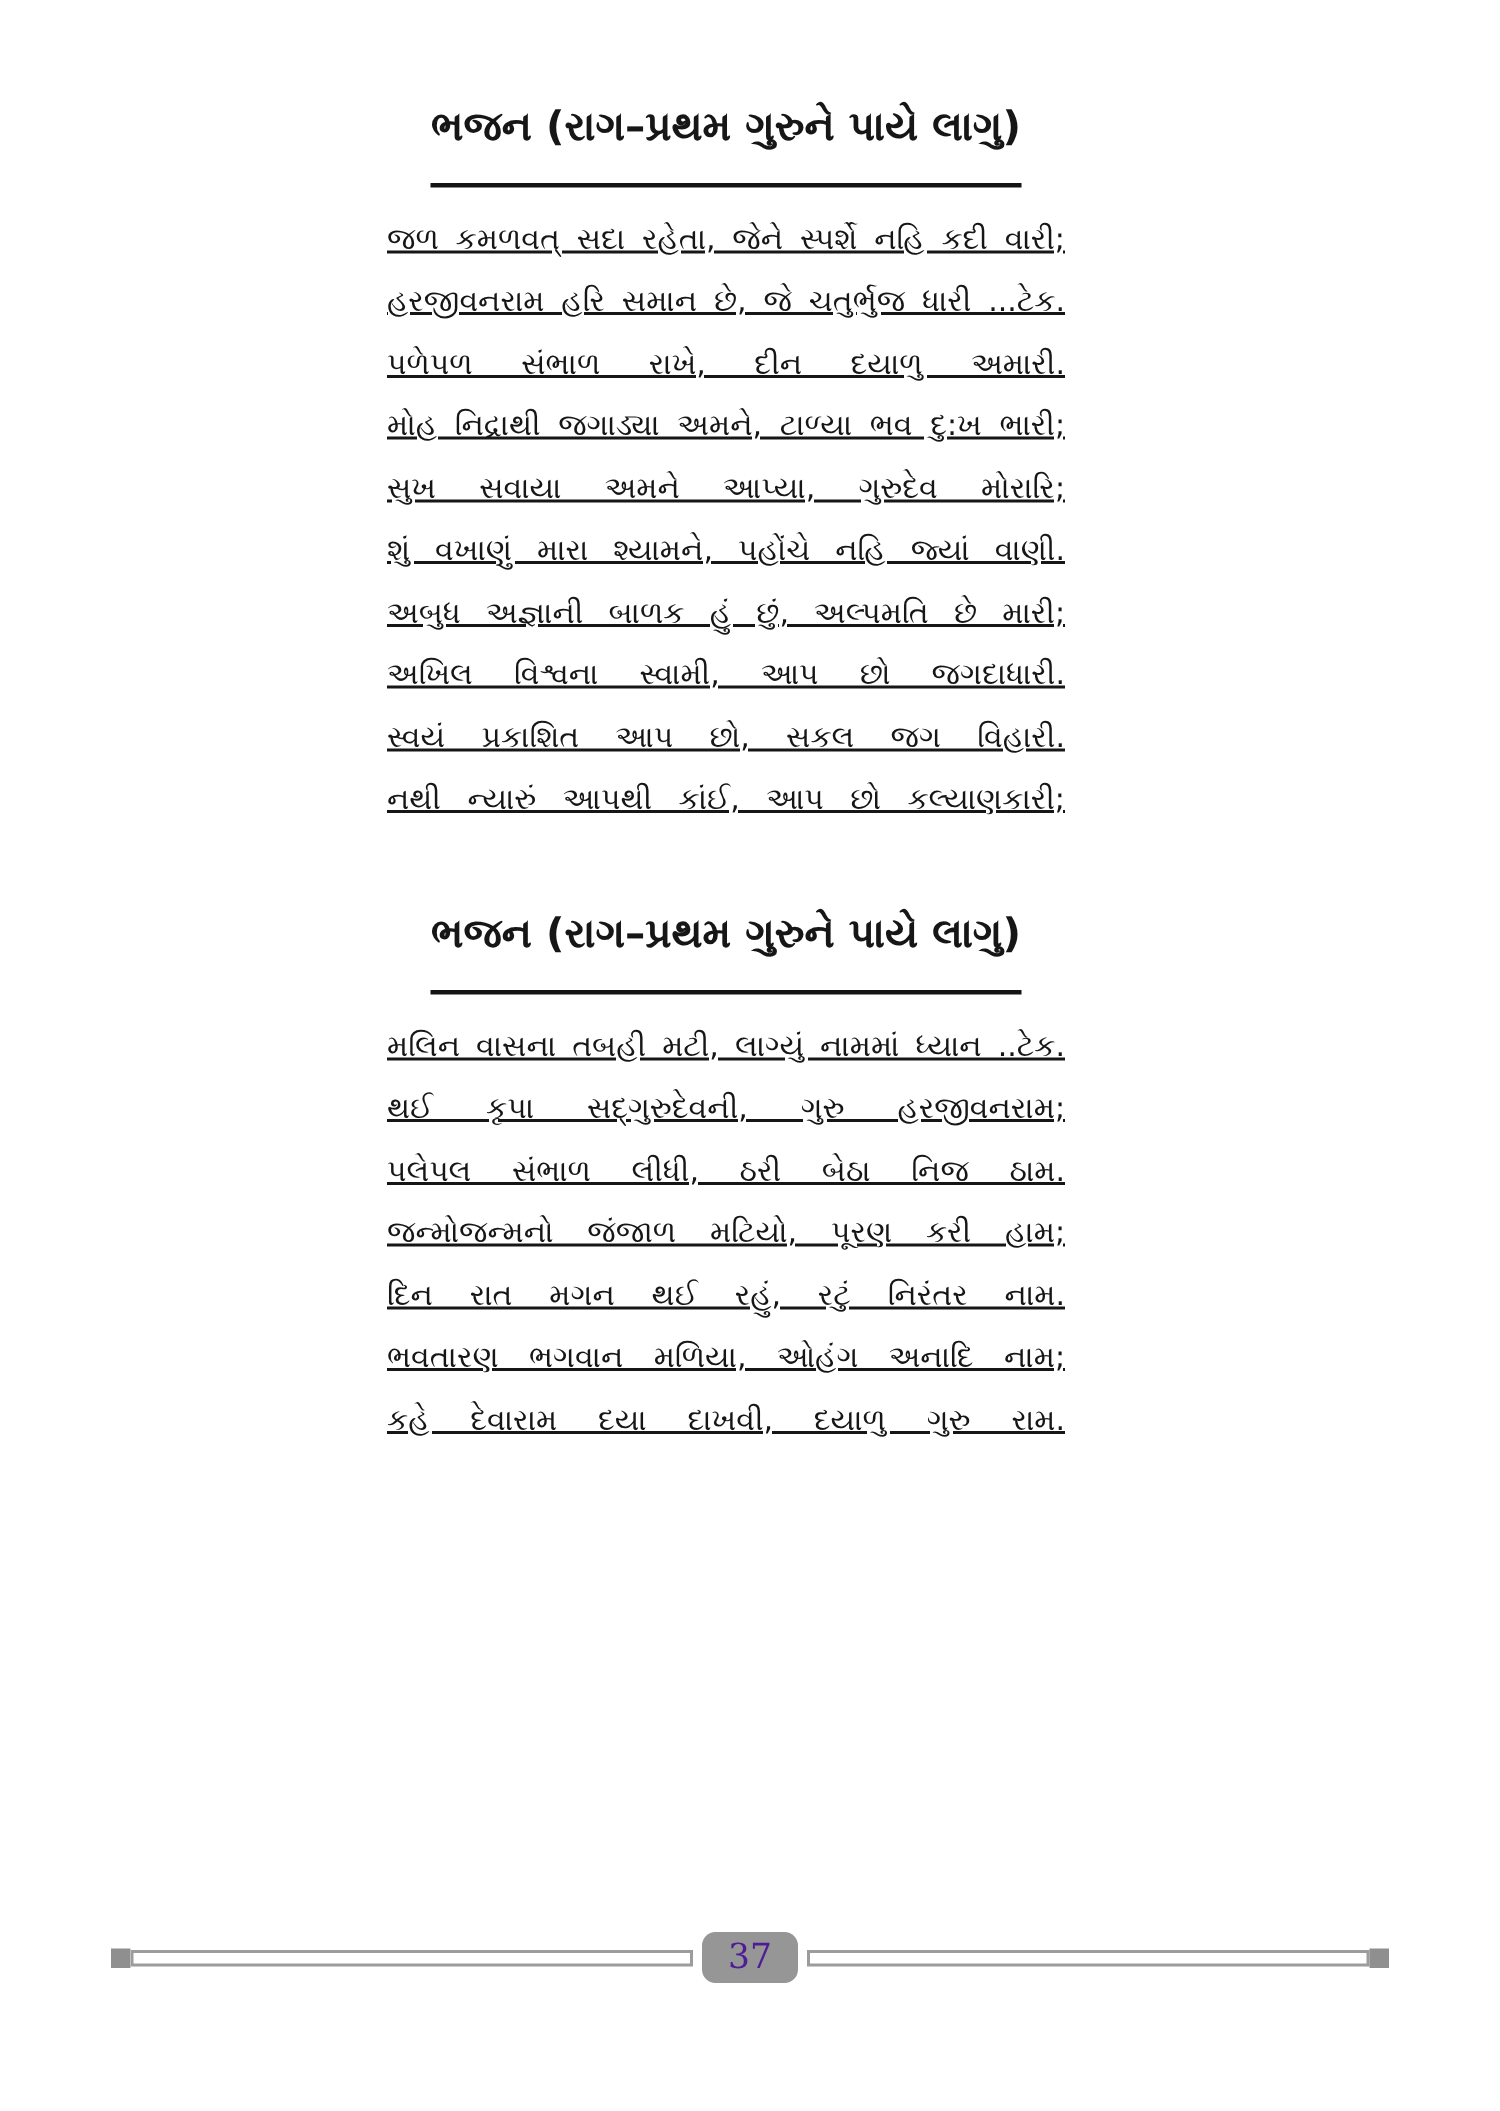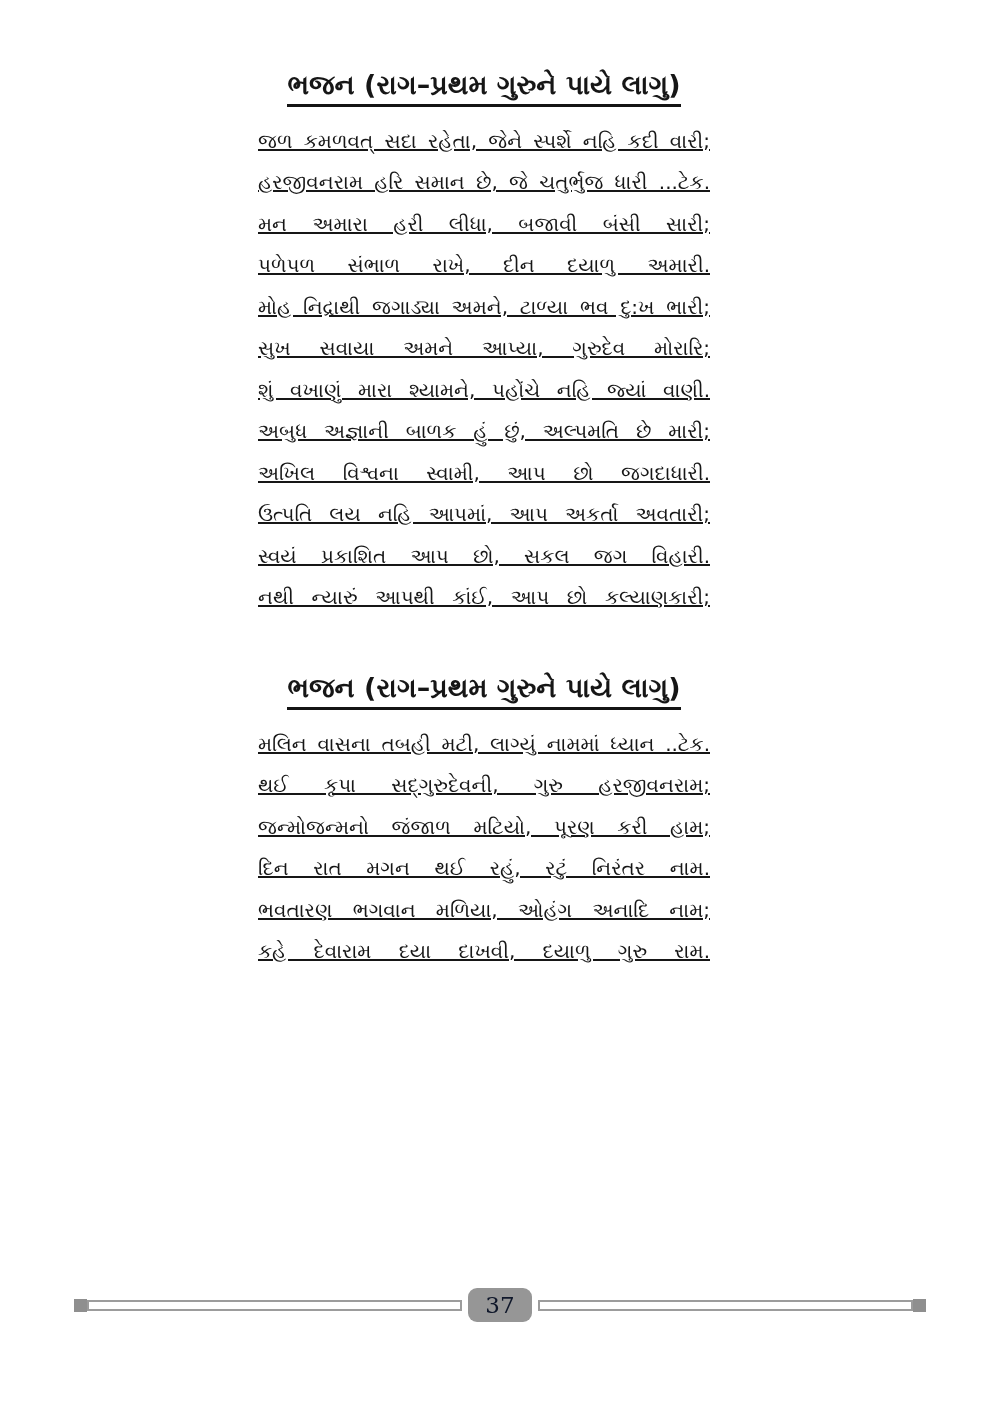--- a/index.html
+++ b/index.html
@@ -24,21 +24,21 @@
   }
   .title-wrap {
     text-align: center;
     margin: 0 0 14px 0;
   }
   .bhajan-title {
     display: inline-block;
     font-size: 27px;
     font-weight: bold;
     line-height: 1.25;
-    padding-bottom: 2px;
+    padding-bottom: 20px;
     border-bottom: 3px solid #141414;
     white-space: nowrap;
   }
   .verse .line {
     font-size: 20px;
     line-height: 41.5px;
     text-align: justify;
     text-align-last: justify;
     white-space: nowrap;
     text-decoration: underline;
@@ -69,61 +69,60 @@
     background: #ffffff;
   }
   .page-badge {
     flex: none;
     margin: 0 6px;
     min-width: 64px;
     height: 34px;
     box-sizing: border-box;
     background: #969696;
     border-radius: 9px;
-    color: #0f172a;
+    color: #4c1d95;
     font-family: "DejaVu Serif", serif;
     font-size: 23px;
     display: flex;
     align-items: center;
     justify-content: center;
   }
 </style>
 </head>
 <body>
 
 <div class="page">
   <div class="content">
 
     <section>
       <div class="title-wrap">
         <span class="bhajan-title">ભજન (રાગ–પ્રથમ ગુરુને પાયે લાગુ)</span>
       </div>
       <div class="verse">
         <div class="line">જળ કમળવત્ સદા રહેતા, જેને સ્પર્શે નહિ કદી વારી;</div>
         <div class="line">હરજીવનરામ હરિ સમાન છે, જે ચતુર્ભુજ ધારી ...ટેક.</div>
-        <div class="line">મન અમારા હરી લીધા, બજાવી બંસી સારી;</div>
         <div class="line">પળેપળ સંભાળ રાખે, દીન દયાળુ અમારી.</div>
         <div class="line">મોહ નિદ્રાથી જગાડ્યા અમને, ટાળ્યા ભવ દુ:ખ ભારી;</div>
         <div class="line">સુખ સવાયા અમને આપ્યા, ગુરુદેવ મોરારિ;</div>
         <div class="line">શું વખાણું મારા શ્યામને, પહોંચે નહિ જ્યાં વાણી.</div>
         <div class="line">અબુધ અજ્ઞાની બાળક હું છું, અલ્પમતિ છે મારી;</div>
         <div class="line">અખિલ વિશ્વના સ્વામી, આપ છો જગદાધારી.</div>
-        <div class="line">ઉત્પતિ લય નહિ આપમાં, આપ અકર્તા અવતારી;</div>
         <div class="line">સ્વયં પ્રકાશિત આપ છો, સકલ જગ વિહારી.</div>
         <div class="line">નથી ન્યારું આપથી કાંઈ, આપ છો કલ્યાણકારી;</div>
       </div>
     </section>
 
     <section class="section-2">
       <div class="title-wrap">
         <span class="bhajan-title">ભજન (રાગ–પ્રથમ ગુરુને પાયે લાગુ)</span>
       </div>
       <div class="verse">
         <div class="line">મલિન વાસના તબહી મટી, લાગ્યું નામમાં ધ્યાન ..ટેક.</div>
         <div class="line">થઈ કૃપા સદ્ગુરુદેવની, ગુરુ હરજીવનરામ;</div>
+        <div class="line">પલેપલ સંભાળ લીધી, ઠરી બેઠા નિજ ઠામ.</div>
         <div class="line">જન્મોજન્મનો જંજાળ મટિયો, પૂરણ કરી હામ;</div>
         <div class="line">દિન રાત મગન થઈ રહું, રટું નિરંતર નામ.</div>
         <div class="line">ભવતારણ ભગવાન મળિયા, ઓહંગ અનાદિ નામ;</div>
         <div class="line">કહે દેવારામ દયા દાખવી, દયાળુ ગુરુ રામ.</div>
       </div>
     </section>
 
   </div>
 
   <div class="footer">

